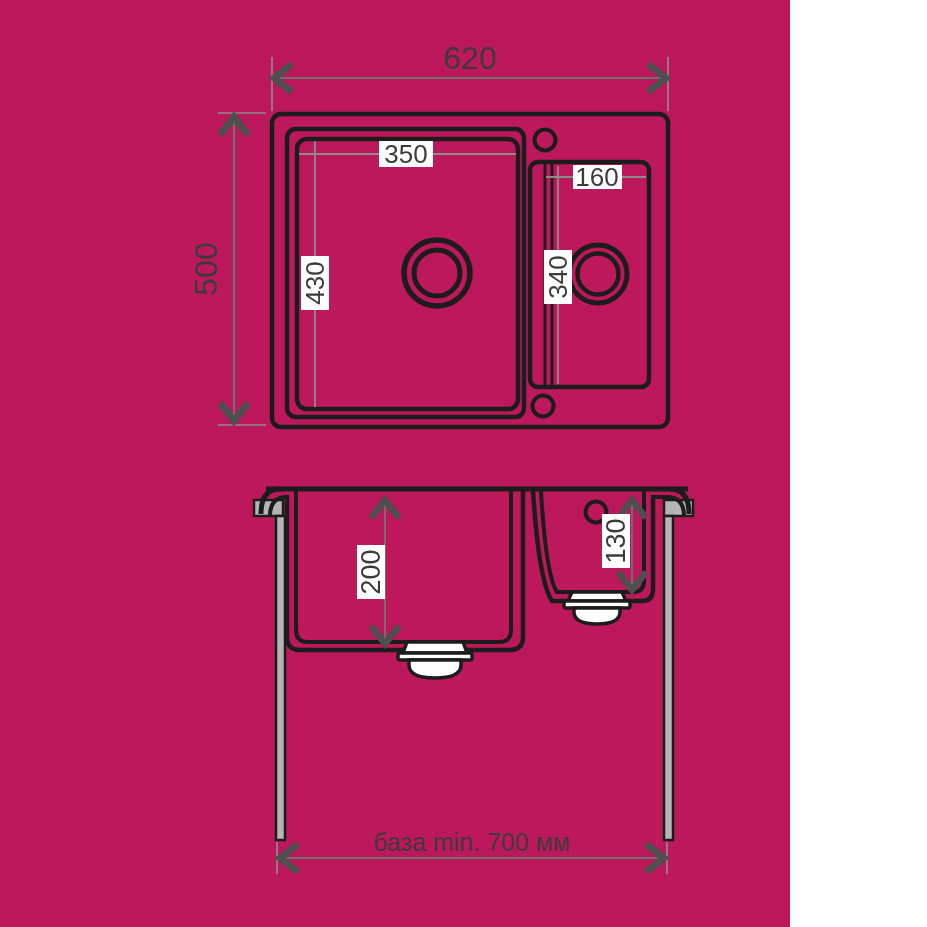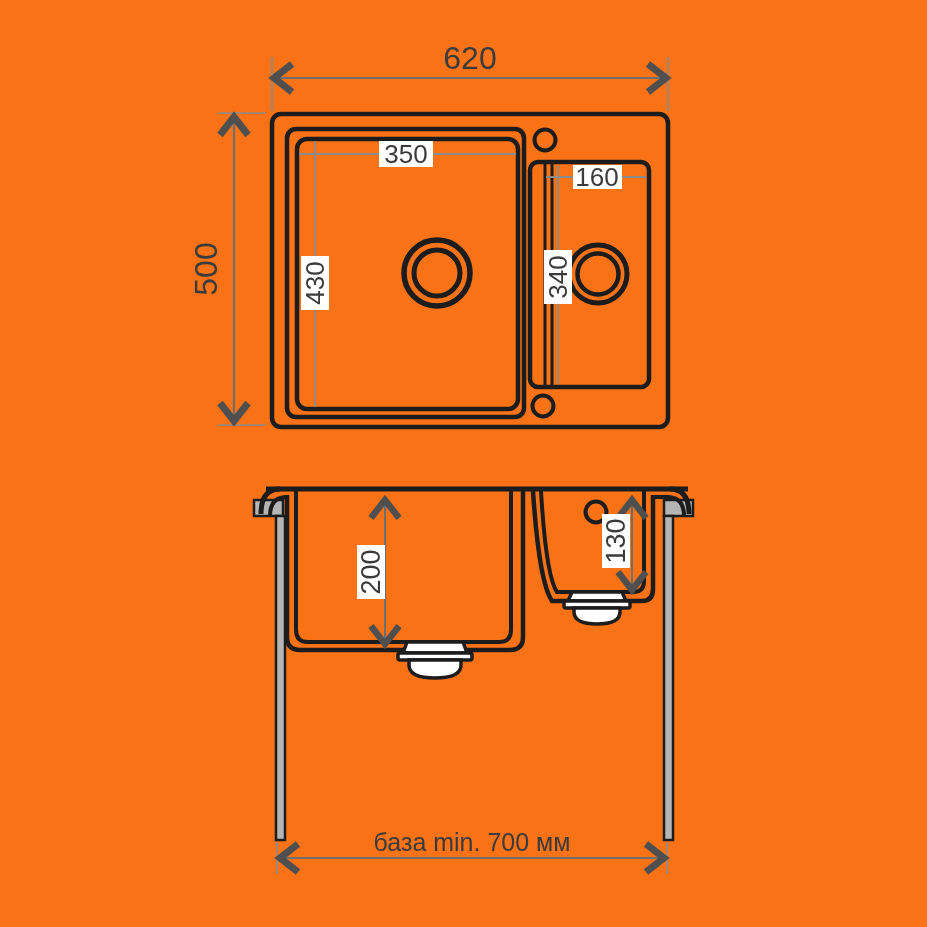--- a/index.html
+++ b/index.html
@@ -1,16 +1,16 @@
 <!DOCTYPE html>
 <html><head>
 <meta charset="utf-8">
 <style>
   html,body{margin:0;padding:0;background:#ffffff;}
-  .stage{width:927px;height:927px;background:#f97316;position:relative;overflow:hidden;}
+  .stage{width:790px;height:927px;background:#be185d;position:relative;overflow:hidden;}
   svg{display:block;}
   text{font-family:"Liberation Sans", sans-serif; fill:#3b3b3b;}
   .dim-txt{font-size:26px;}
   .dim-txt-big{font-size:32px;}
   .dim-txt-mid{font-size:27px;}
   .dim-txt-base{font-size:25px;}
 </style>
 </head>
 <body>
 

